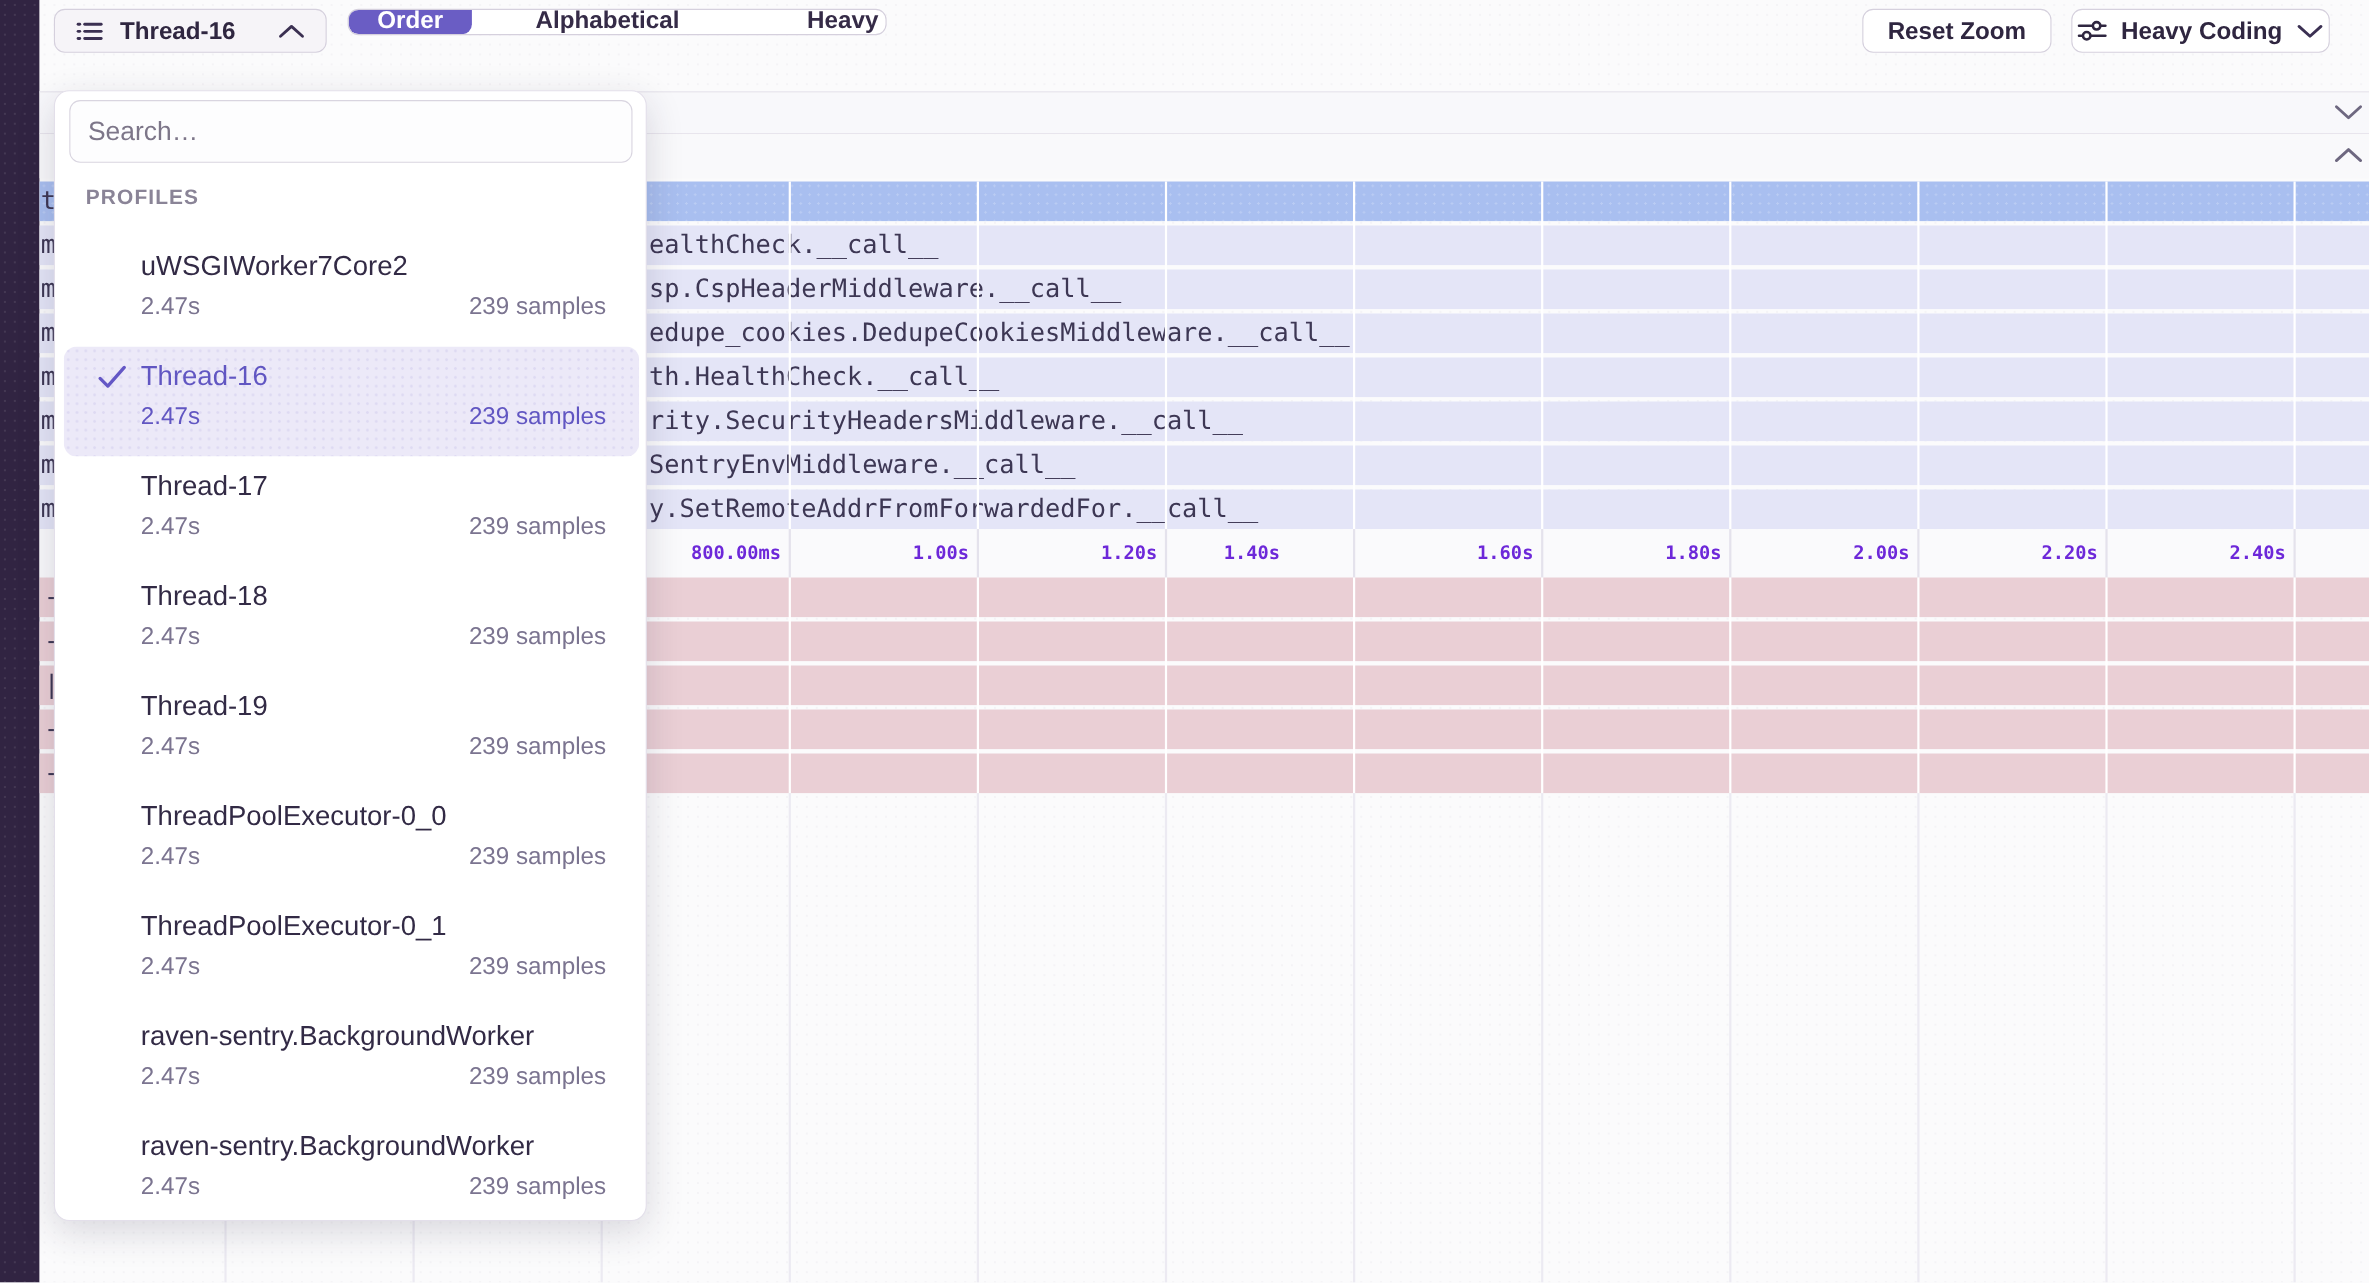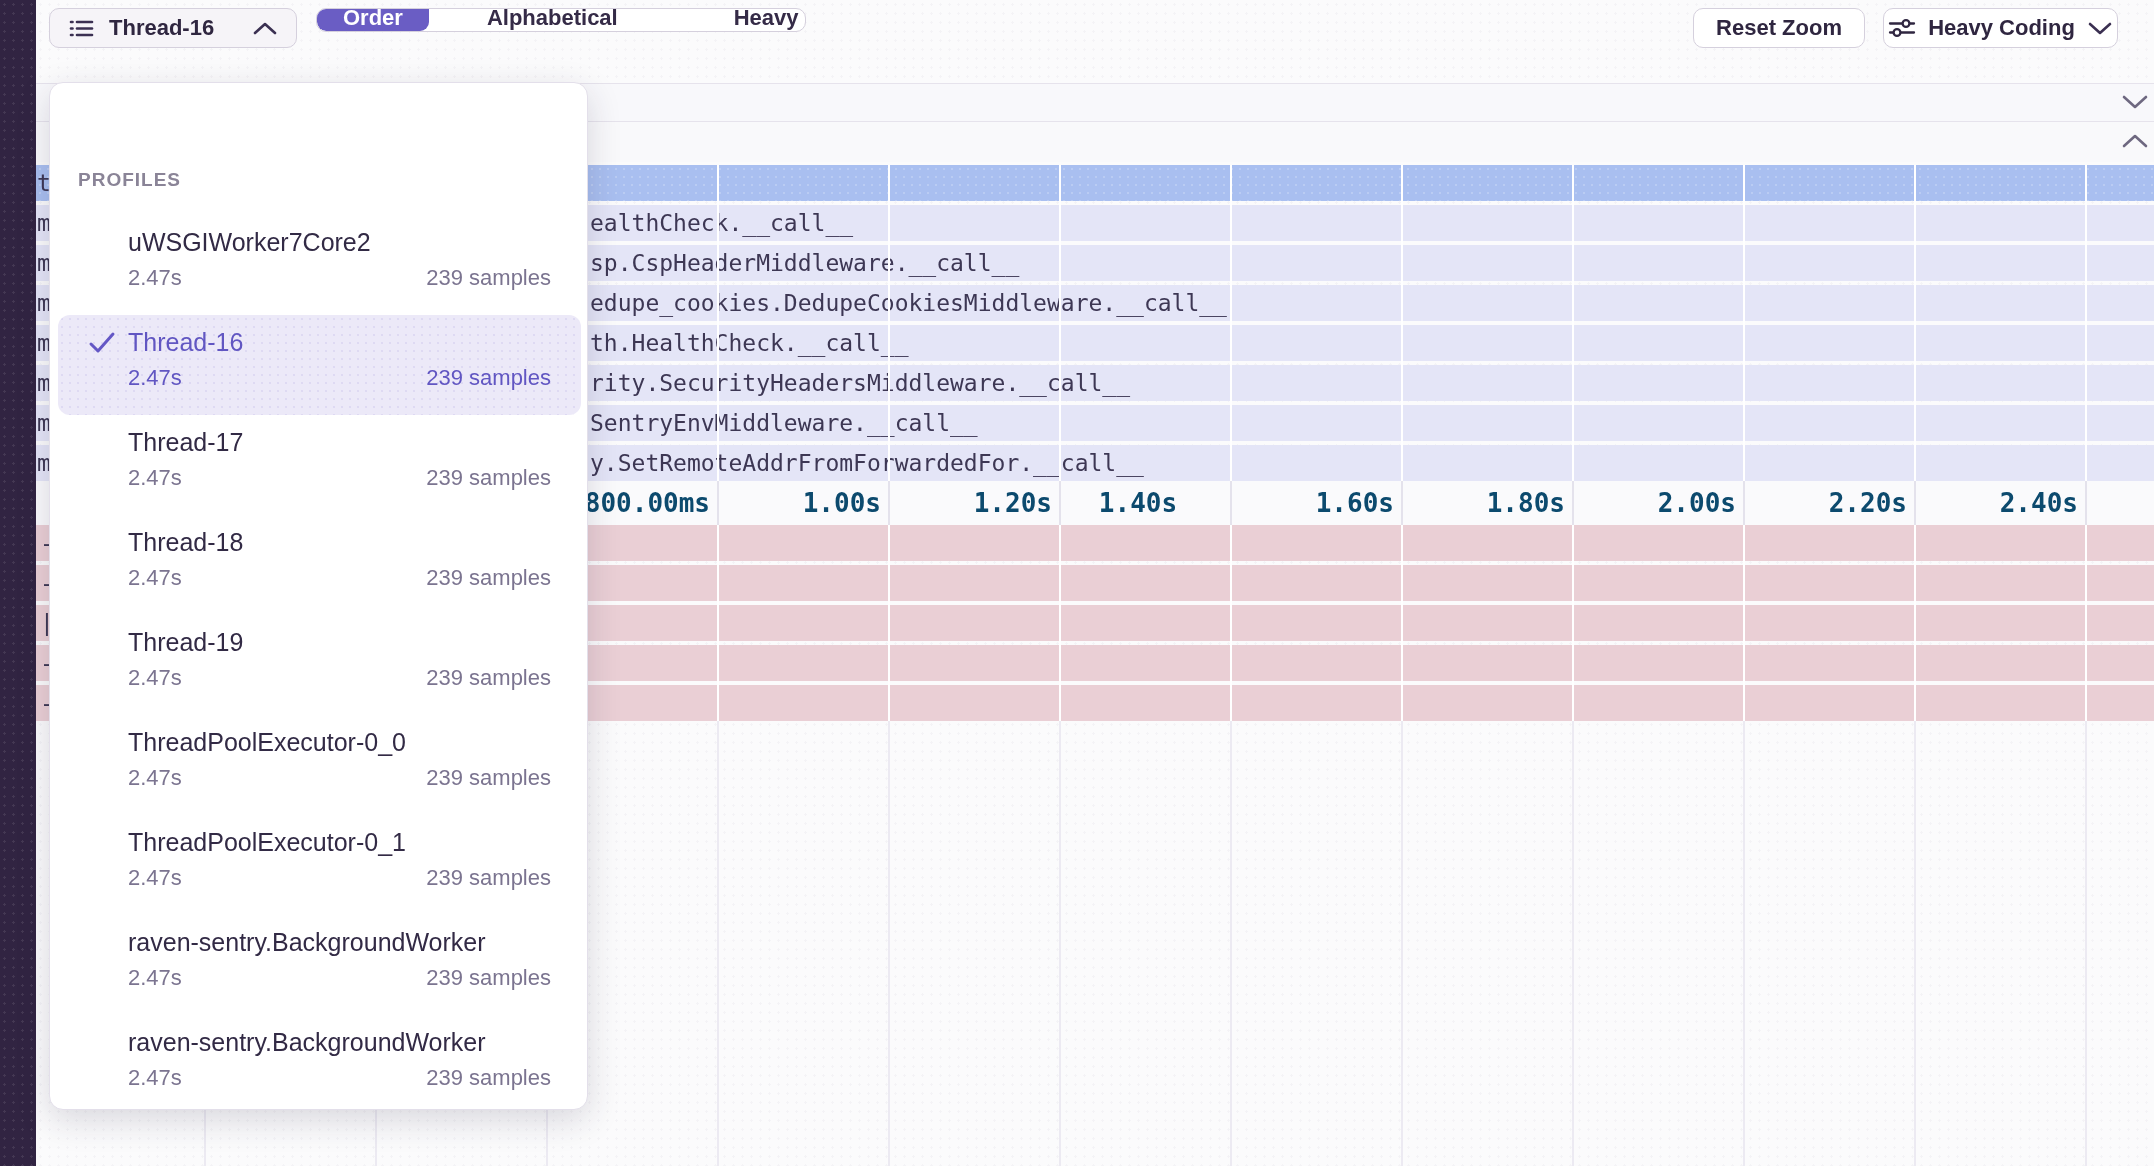--- a/index.html
+++ b/index.html
@@ -79,21 +79,21 @@
   }
   .frag{overflow:hidden;display:inline-block;}
   
   .axis-strip{
     position:absolute;left:36px;top:481px;width:2118px;height:44px;
     background:#fafafc;z-index:1;
   }
   .axis-label{
     position:absolute;top:481px;height:44px;line-height:45px;width:170px;
     text-align:right;font-family:"DejaVu Sans Mono",monospace;
-    font-size:26px;font-weight:600;color:#0c4a6e;z-index:3;
+    font-size:17px;font-weight:600;color:#6d28d9;z-index:3;
   }
   
   .pink-row{
     position:absolute;left:36px;width:2118px;height:36px;
     background:#eacfd5;z-index:1;
   }
   
   .gl{position:absolute;width:2px;z-index:2;}
   
   .dropdown{
@@ -311,20 +311,23 @@
     <span>Heavy Coding</span>
     <span class="icon">
       <svg width="26" height="15" viewBox="0 0 26 15">
           <polyline points="3,3 13,12 23,3" fill="none" stroke="#3b3052" stroke-width="2.6" stroke-linecap="round" stroke-linejoin="round"></polyline>
         </svg>
     </span>
   </div>
 </div>
 
 <div class="dropdown">
+  <div class="dd-search">
+    <span>Search…</span>
+  </div>
   <div class="dd-section">PROFILES</div>
   <div class="dd-items" id="dd-items">
       <div class="dd-item" style="top: 0px;">
         <div class="dd-name">uWSGIWorker7Core2</div>
         <div class="dd-sub">
           <div>2.47s</div>
           <div>239 samples</div>
         </div>
       </div>
       <div class="dd-item selected" style="top: 100px;">

